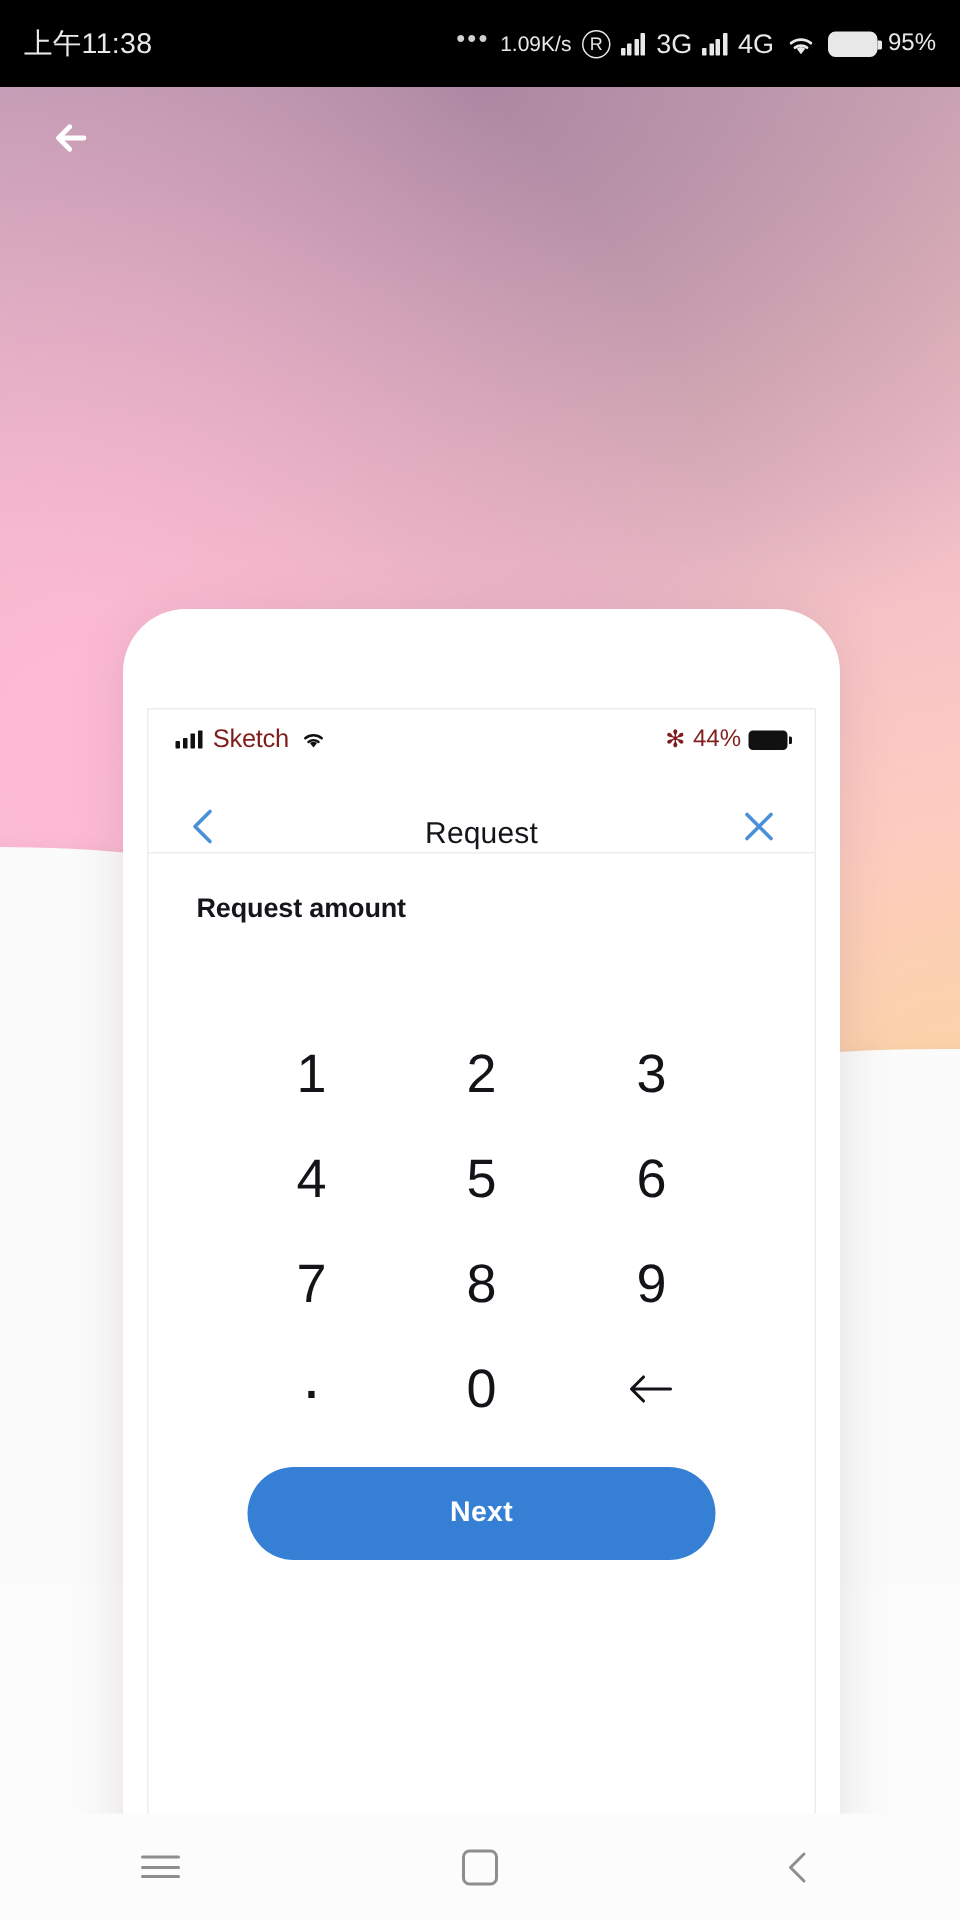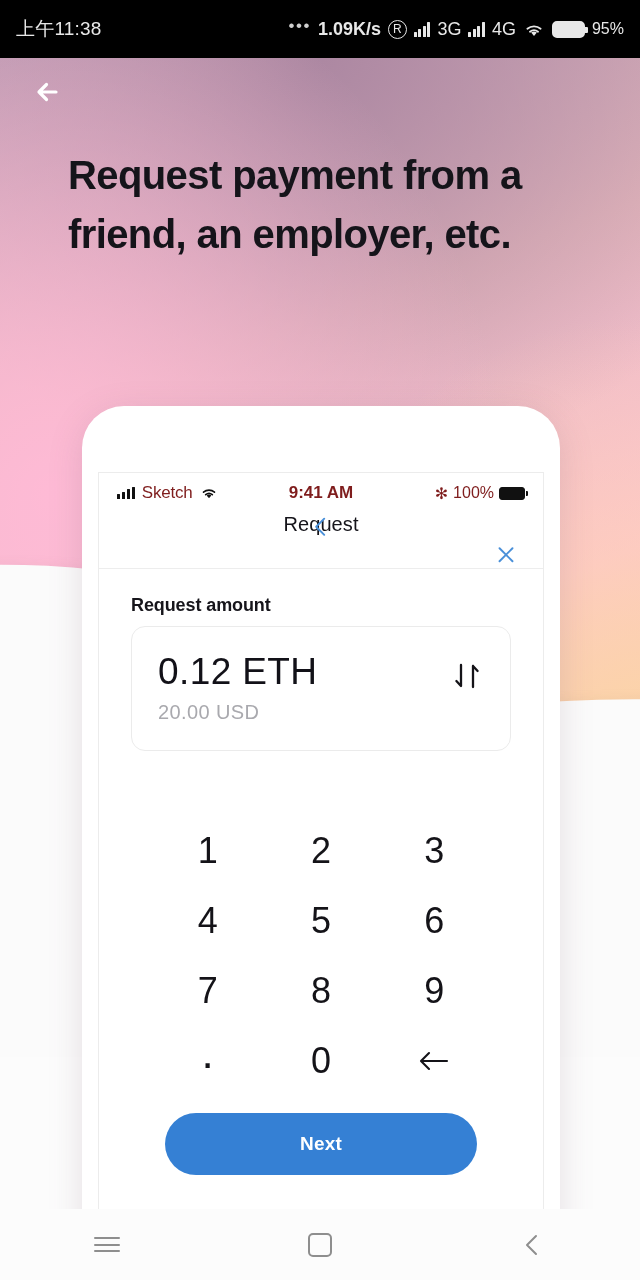--- a/index.html
+++ b/index.html
@@ -37,21 +37,21 @@
     color: #e8e8e8;
     font-size: 18px;
   }
   .sb-dots {
     letter-spacing: 1.5px;
     font-size: 17px;
     color: #cfcfcf;
     position: relative;
     top: -3px;
   }
-  .sb-speed { font-size: 18px; font-weight: bold; }
+  .sb-speed { font-size: 14px; }
   .sb-reg {
     display: inline-flex;
     align-items: center;
     justify-content: center;
     width: 19px; height: 19px;
     border: 1.6px solid #e8e8e8;
     border-radius: 50%;
     font-size: 12px;
     line-height: 1;
   }
@@ -220,25 +220,24 @@
     right: -4px; top: 3.3px;
     width: 2px; height: 5px;
     background: #111;
     border-radius: 0 1px 1px 0;
   }
 
   
   .navbar {
     height: 56px;
     display: flex;
-    align-items: center;
+    align-items: flex-end;
     padding: 0 20px;
     border-bottom: 1px solid #ededed;
     position: relative;
-    flex-direction: column;
   }
   .nav-title {
     position: absolute;
     left: 0; right: 0;
     text-align: center;
     font-size: 20px;
     color: #15141a;
     font-weight: 400;
     letter-spacing: .1px;
     pointer-events: none;
@@ -397,71 +396,59 @@
 <div class="hero">
 
   <div class="wave-left"></div>
   <div class="wave-right"></div>
   <div class="wave-bottom"></div>
 
   <svg class="back-arrow" viewBox="0 0 44 44">
     <path d="M30 22H13M20.5 14.5L13 22l7.5 7.5" stroke="#ffffff" stroke-width="3.2" fill="none" stroke-linecap="round" stroke-linejoin="round"></path>
   </svg>
 
-  <div class="headline">Request payment from a friend, an employer, etc.</div>
 
   <div class="phone">
     <div class="phone-inner">
 
       <div class="ios-sb">
         <span class="ios-sb-left">
           <span class="ios-bars">
               <i></i>
               <i></i>
               <i></i>
               <i></i>
             </span>
           <span class="ios-carrier">Sketch</span>
           <svg class="ios-wifi" viewBox="0 0 20 15">
             <path d="M10 13.4l-2.6-3.2a4.2 4.2 0 015.2 0z" fill="#111"></path>
             <path d="M3.9 6.6a9.4 9.4 0 0112.2 0" stroke="#111" stroke-width="1.8" fill="none" stroke-linecap="round"></path>
             <path d="M6.3 9.4a5.9 5.9 0 017.4 0" stroke="#111" stroke-width="1.8" fill="none" stroke-linecap="round"></path>
           </svg>
         </span>
-        <span class="ios-time">9:41 AM</span>
         <span class="ios-sb-right">
           <span>✻</span>
-          <span>100%</span>
+          <span>44%</span>
           <span class="ios-batt"></span>
         </span>
       </div>
 
       <div class="navbar">
         <svg class="nav-back" viewBox="0 0 34 34">
           <path d="M21 7L11 17l10 10" stroke="#4a90d9" stroke-width="2.4" fill="none" stroke-linecap="round" stroke-linejoin="round"></path>
         </svg>
         <span class="nav-title">Request</span>
         <svg class="nav-close" viewBox="0 0 34 34">
           <path d="M9 9l16 16M25 9L9 25" stroke="#4a90d9" stroke-width="2.4" fill="none" stroke-linecap="round"></path>
         </svg>
       </div>
 
       <div class="screen-body">
         <div class="field-label">Request amount</div>
 
-        <div class="amount-card">
-          <div>
-            <div class="amount-main">0.12 ETH</div>
-            <div class="amount-sub">20.00 USD</div>
-          </div>
-          <svg class="swap-icon" viewBox="0 0 34 30">
-            <path d="M11 4v21M11 25l-4.6-5" stroke="#141318" stroke-width="2.3" fill="none" stroke-linecap="round" stroke-linejoin="round"></path>
-            <path d="M23 26V5M23 5l4.6 5" stroke="#141318" stroke-width="2.3" fill="none" stroke-linecap="round" stroke-linejoin="round"></path>
-          </svg>
-        </div>
 
         <div class="keypad">
           <div class="key">1</div>
           <div class="key">2</div>
           <div class="key">3</div>
           <div class="key">4</div>
           <div class="key">5</div>
           <div class="key">6</div>
           <div class="key">7</div>
           <div class="key">8</div>

